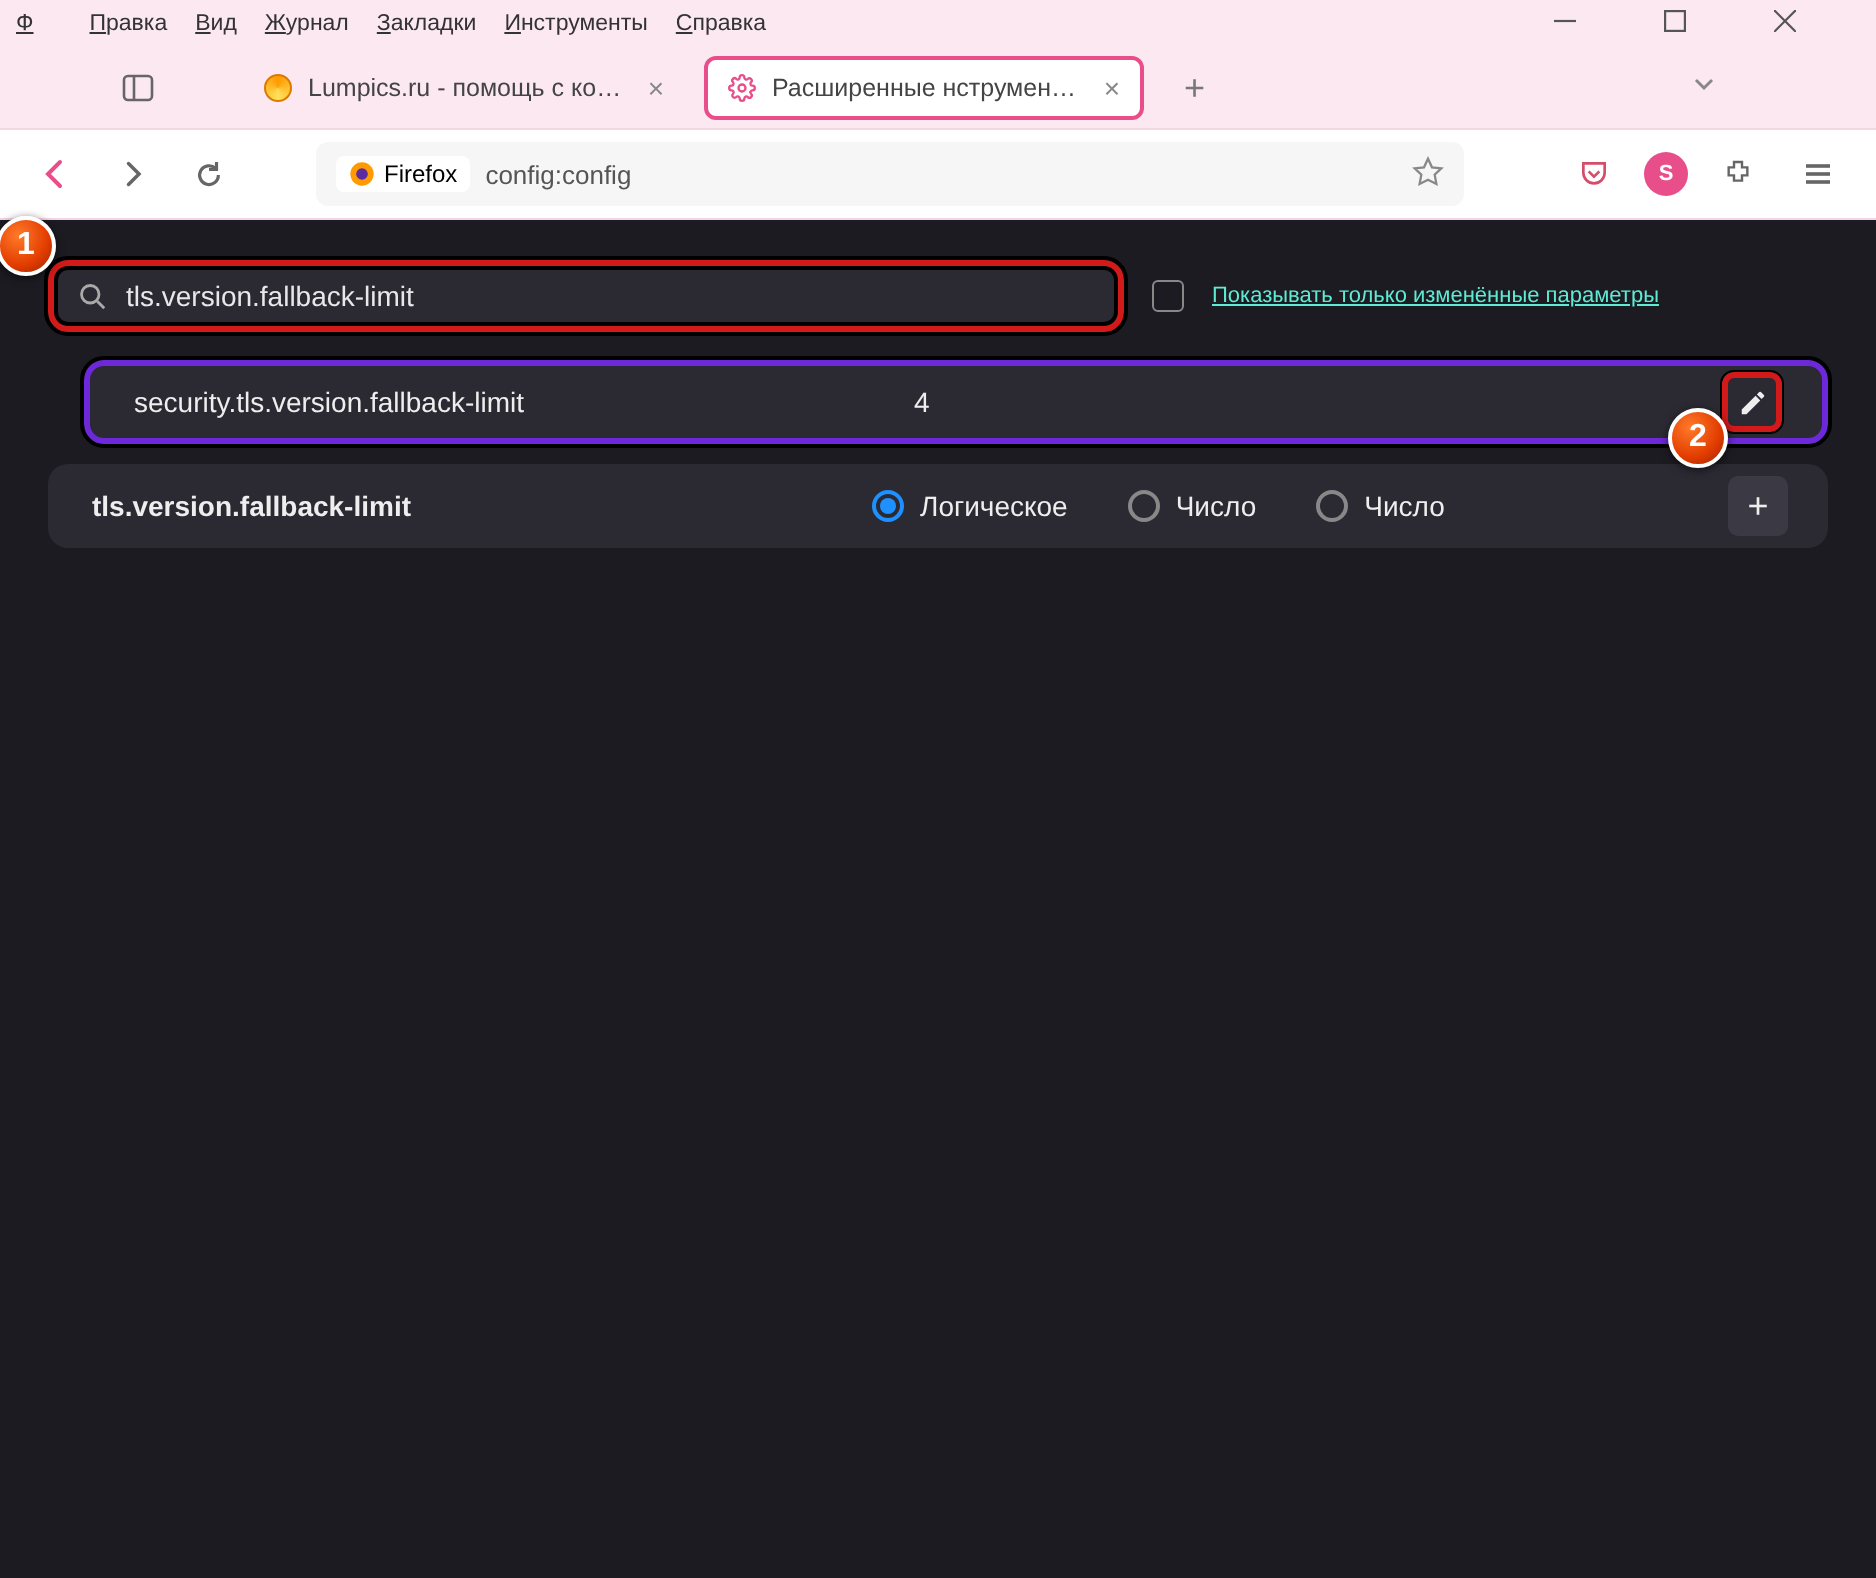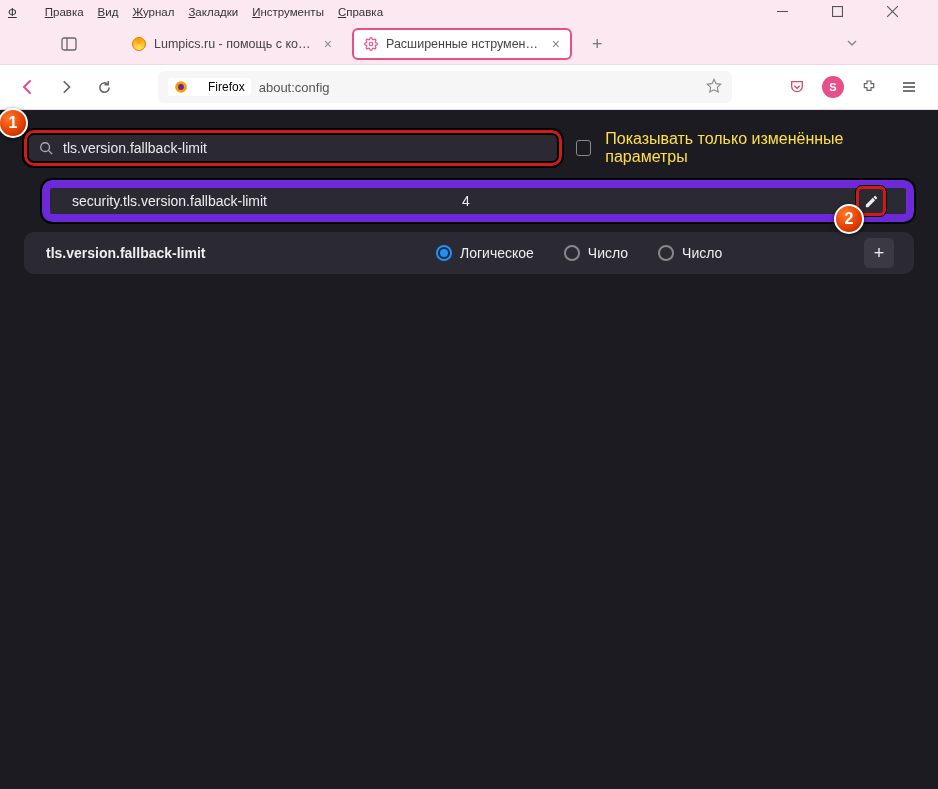--- a/index.html
+++ b/index.html
@@ -24,37 +24,37 @@
   .tab .close { color: #888; font-size: 14px; margin-left: 4px; }
   .newtab { color: #777; font-size: 18px; font-weight: 300; padding: 0 10px; }
   .tabdrop { margin-left: auto; margin-right: 60px; color:#888; }
 
   
   .toolbar-outer { background: #fff; border-top: 1px solid #f5d5e3; border-bottom: 1px solid #f5d5e3; }
   .toolbar { display: flex; align-items: center; height: 44px; padding: 0 14px; gap: 10px; }
   .nav-btn { width: 28px; height: 28px; display: flex; align-items: center; justify-content: center; color: #666; border-radius: 4px; }
   .nav-btn.back { color: #e84e8a; }
   .urlbar { flex: 1; display: flex; align-items: center; height: 32px; background: #f6f6f7; border-radius: 6px; padding: 0 10px; gap: 8px; font-size: 13px; margin: 0 40px 0 30px; }
-  .urlbar .fx-badge { display:flex; align-items:center; gap:20px; background:#fff; border-radius:4px; padding:2px 6px; font-size:12px; }
+  .urlbar .fx-badge { display:flex; align-items:center; gap:4px; background:#fff; border-radius:4px; padding:2px 6px; font-size:12px; }
   .urlbar .addr { color: #555; }
   .urlbar .star { margin-left: auto; color: #888; }
   .tool-icon { width: 30px; height: 30px; display:flex; align-items:center; justify-content:center; color: #666; }
   .tool-icon.badge-s { width:22px; height:22px; background:#e84e8a; color:#fff; border-radius:50%; font-size:11px; font-weight:bold; }
 
   
   .content { flex: 1; background: #1c1b22; padding: 14px 18px 20px 18px; position: relative; }
 
   .search-row { display: flex; align-items: center; gap: 14px; margin: 6px 6px 14px 6px; }
   .search-box { flex: 0 0 538px; display:flex; align-items:center; height: 36px; background: #2b2a33; border: 3px solid #d21a1a; outline: 2px solid #000; border-radius: 10px; padding: 0 12px; color: #e8e8ea; font-size: 14px; gap: 10px; box-shadow: 0 0 0 2px #000 inset; }
   .search-box svg { color: #aaa; }
   .checkbox { width: 16px; height: 16px; border: 1px solid #888; border-radius: 3px; }
-  .check-label { color: #fde047; font-size: 16px; }
+  .check-label { color: #5eead4; font-size: 11px; text-decoration: underline; }
 
   .pref-row { display:flex; align-items:center; height: 42px; background: #2b2a33; border-radius: 10px; padding: 0 20px 0 22px; color: #eee; font-size: 14px; margin: 0 6px 10px 6px; }
-  .pref-row.result { border: 8px solid #6d28d9; outline: 2px solid #000; margin-left: 24px; }
+  .pref-row.result { border: 3px solid #6d28d9; outline: 2px solid #000; margin-left: 24px; }
   .pref-row .name { flex: 0 0 390px; }
   .pref-row .value { }
   .pref-row .action { margin-left: auto; width: 30px; height: 30px; display:flex; align-items:center; justify-content:center; color:#eee; border: 3px solid #d21a1a; border-radius: 6px; outline:1px solid #000; }
 
   .pref-row.new .name { font-weight: 700; }
   .radio-group { display:flex; align-items:center; gap: 30px; }
   .radio { display:flex; align-items:flex-end; gap:8px; font-size:14px; }
   .radio .dot { width:16px; height:16px; border:2px solid #888; border-radius:50%; display:flex; align-items:center; justify-content:center; }
   .radio.sel .dot { border-color: #1e90ff; }
   .radio.sel .dot::after { content:''; width:8px; height:8px; background:#1e90ff; border-radius:50%; }
@@ -148,21 +148,21 @@
           </svg>
     </div>
     <div class="urlbar">
       <span class="fx-badge">
         <svg width="14" height="14" viewBox="0 0 24 24">
               <circle cx="12" cy="12" r="10" fill="#ff9a00"></circle>
               <circle cx="12" cy="12" r="5" fill="#5a2ca0"></circle>
             </svg>
         <span>Firefox</span>
       </span>
-      <span class="addr">about:config</span>
+      <span class="addr">config:config</span>
       <span class="star">
         <svg width="16" height="16" viewBox="0 0 24 24" fill="none" stroke="currentColor" stroke-width="1.7">
               <polygon points="12 2 15 8.5 22 9.3 17 14 18.3 21 12 17.8 5.7 21 7 14 2 9.3 9 8.5 12 2"></polygon>
             </svg>
       </span>
     </div>
     <div class="tool-icon">
       <svg width="16" height="16" viewBox="0 0 24 24" fill="none" stroke="#d64d6a" stroke-width="2">
             <path d="M4 4h16v7a8 8 0 0 1-16 0V4z"></path>
             <path d="M8 10l4 4 4-4"></path>

